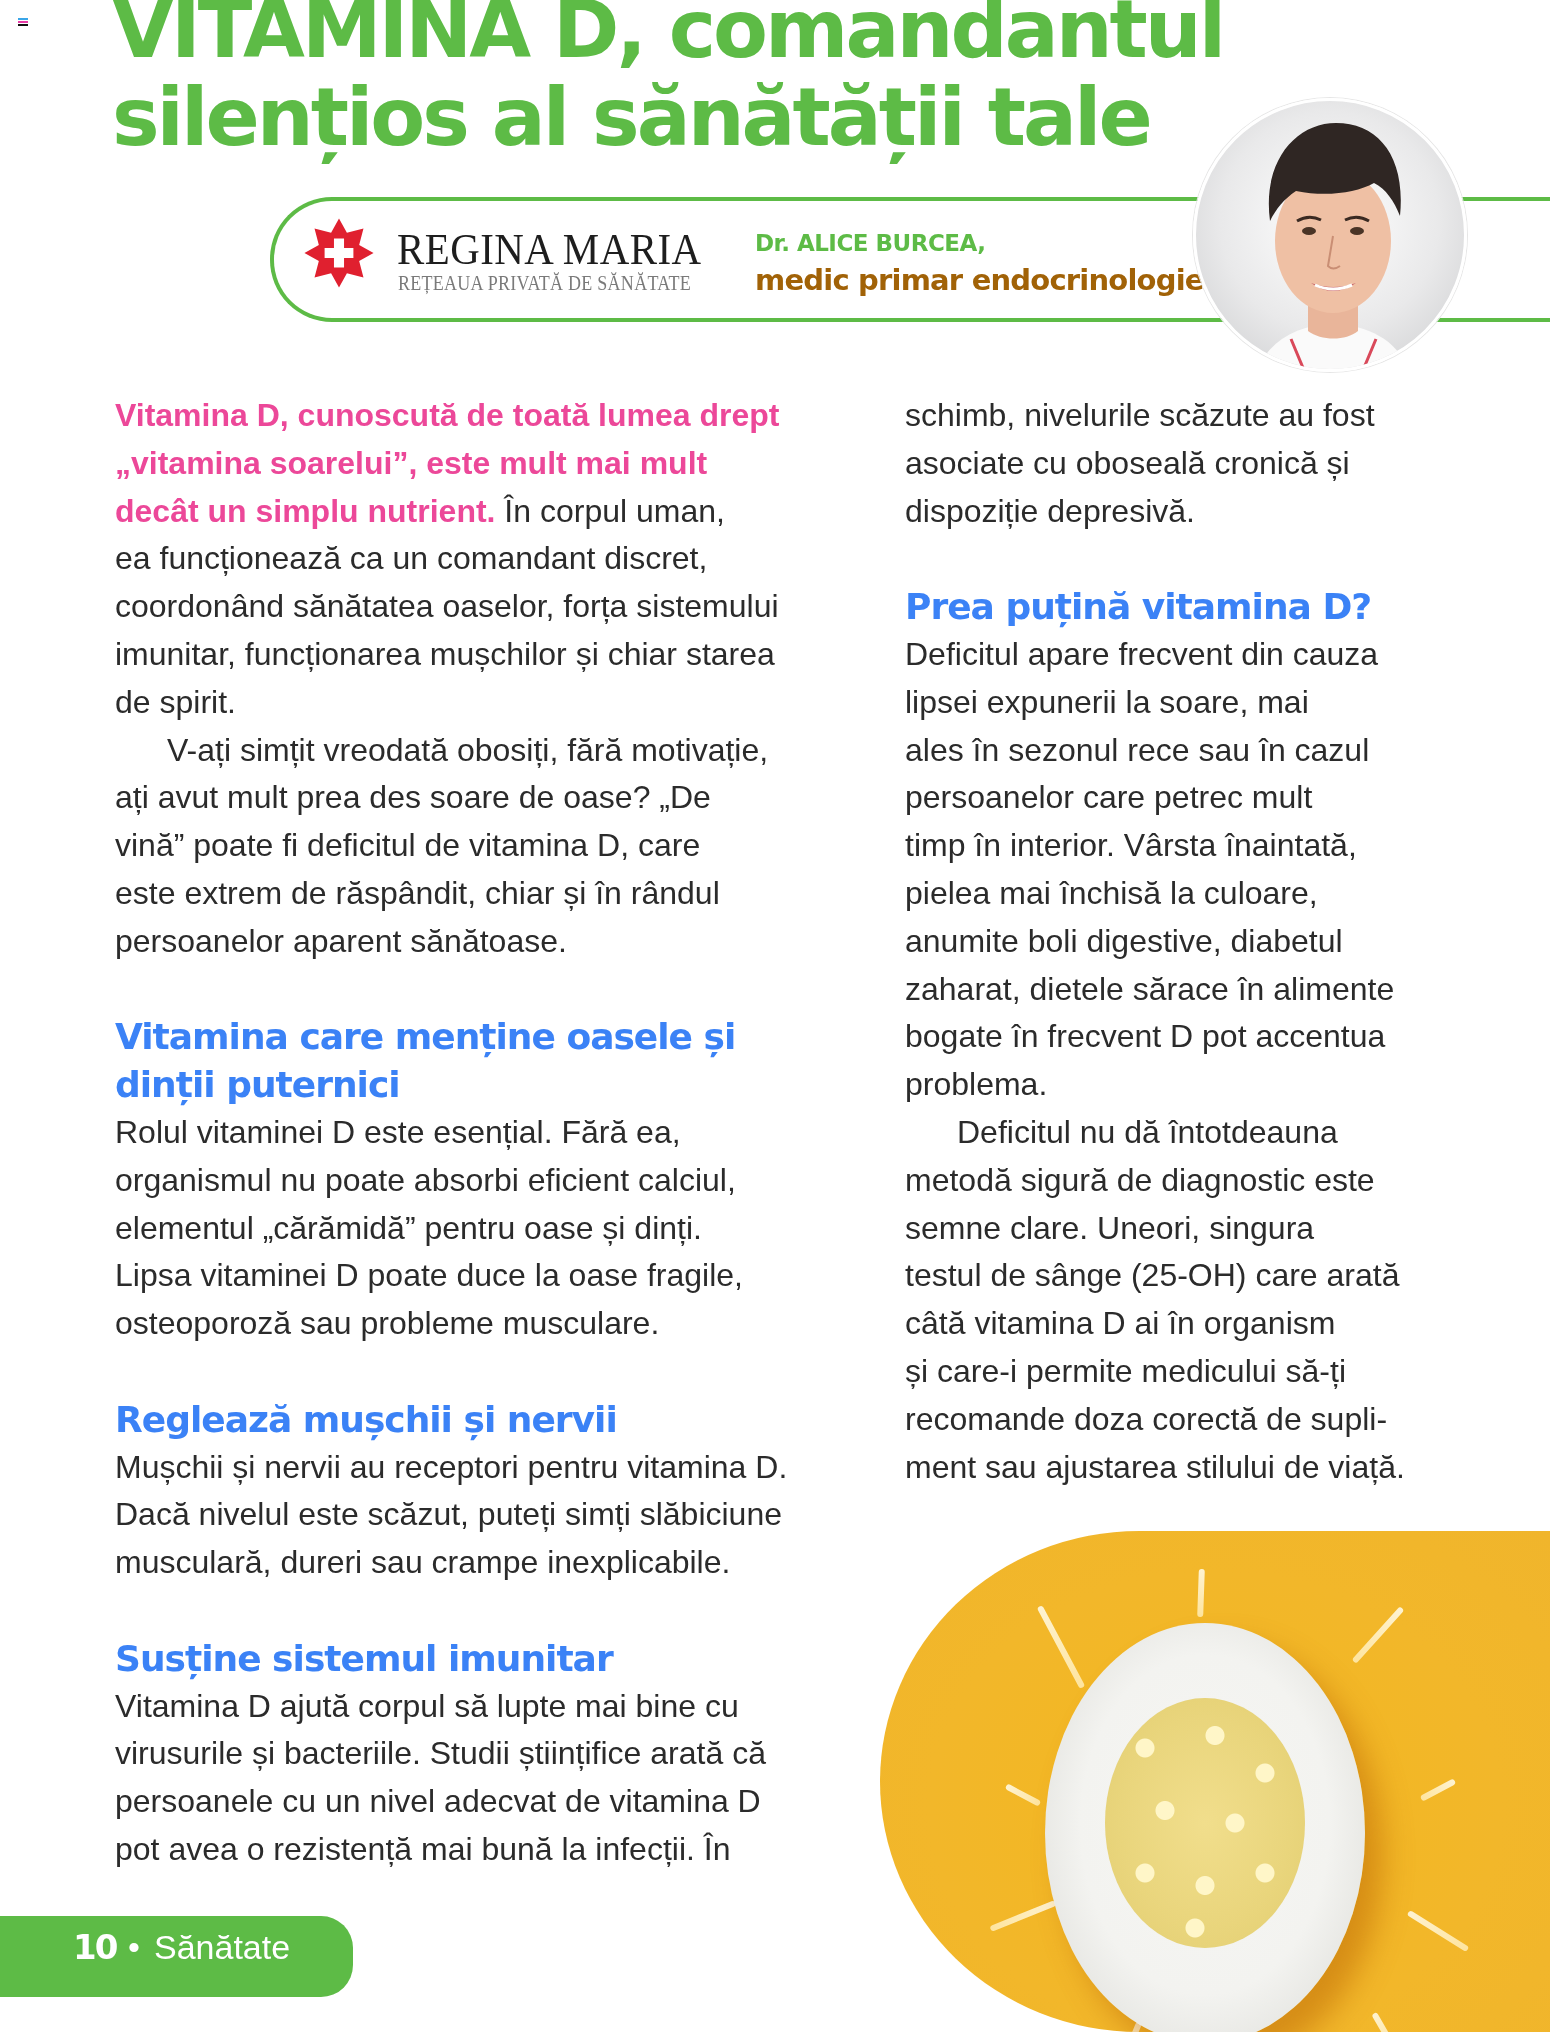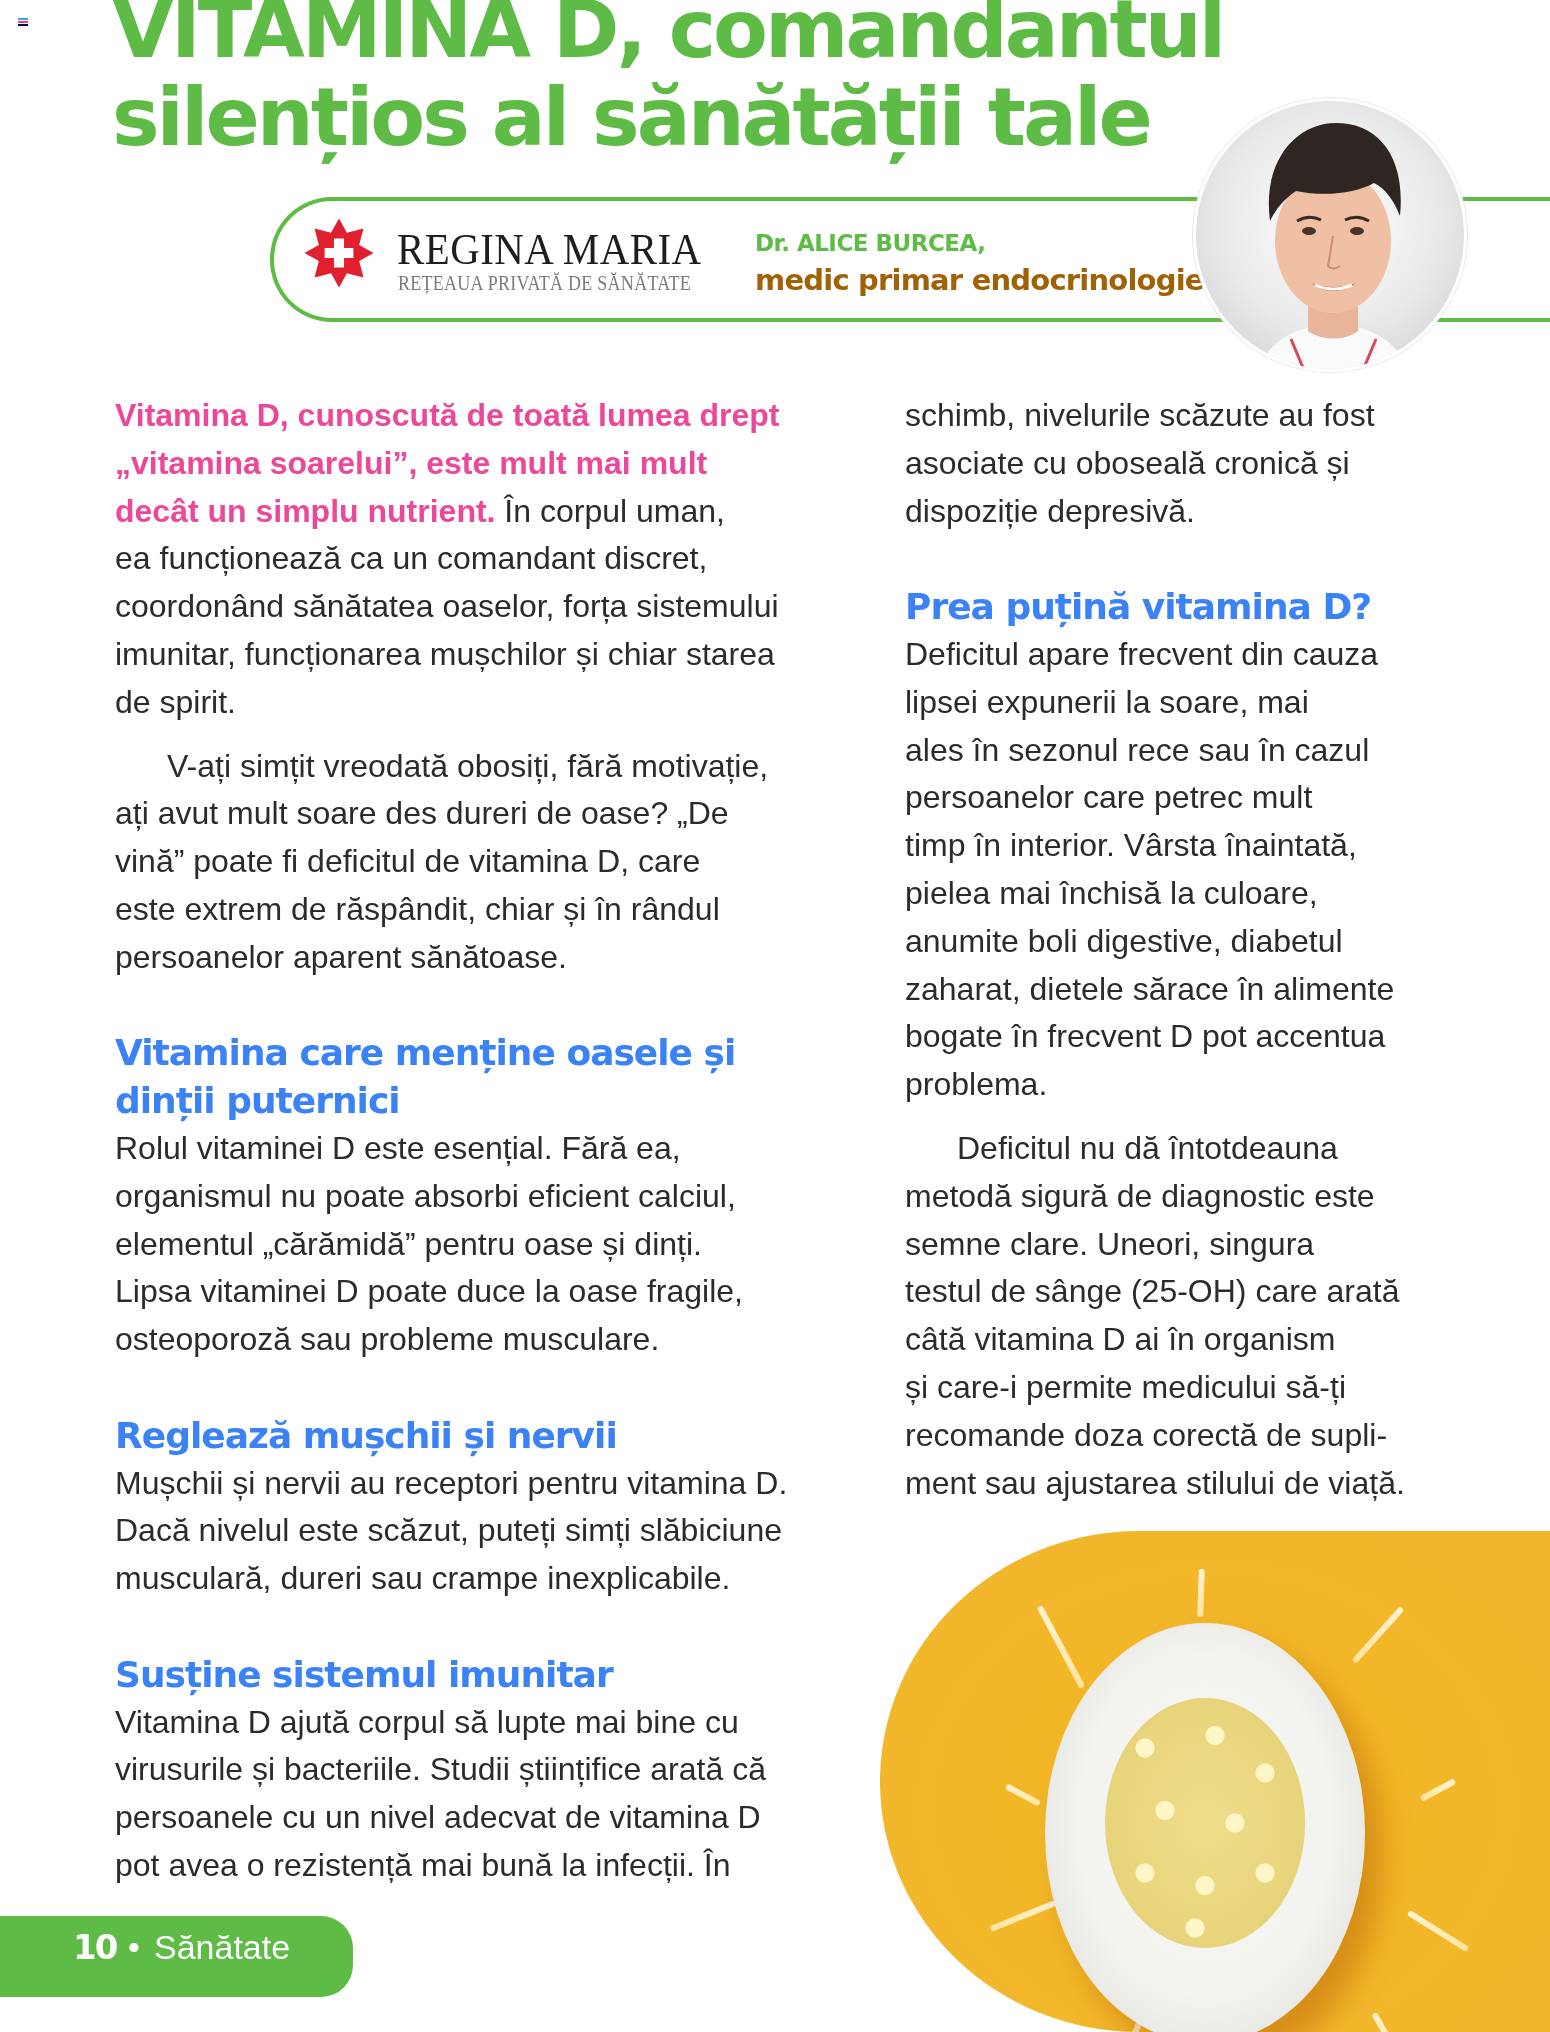--- a/index.html
+++ b/index.html
@@ -53,21 +53,21 @@
     box-shadow: 0 0 0 1px #e6e6e6;
   }
   .photo svg { position: absolute; left: 0; top: 0; }
 
   
   .col { position: absolute; top: 392px; font-size: 32px; line-height: 47.8px; color: #2b2b2b; }
   .col-left { left: 115px; width: 740px; }
   .col-right { left: 905px; width: 560px; }
   .col p { margin: 0; }
   .col .ln { display: block; white-space: nowrap; }
-  .col .indent { padding-left: 52px; margin-top: 16px; }
+  .col .indent { padding-left: 52px; }
   .col strong { font-weight: bold; color: #ec4899; }
   .col h2 {
     font-family: "DejaVu Sans", sans-serif; font-weight: bold;
     font-size: 36px; line-height: 47.8px; color: #3b82f6; letter-spacing: -1px; white-space: nowrap;
   }
   .gap { display: block; height: 47.8px; }
 
   
   .sun-photo {
     position: absolute; left: 880px; top: 1531px; width: 670px; height: 501px;
@@ -161,21 +161,21 @@
     <span class="ln"><strong>Vitamina D, cunoscută de toată lumea drept</strong></span>
     <span class="ln"><strong>„vitamina soarelui”, este mult mai mult</strong></span>
     <span class="ln"><strong>decât un simplu nutrient.</strong><span> În corpul uman,</span></span>
     <span class="ln">ea funcționează ca un comandant discret,</span>
     <span class="ln">coordonând sănătatea oaselor, forța sistemului</span>
     <span class="ln">imunitar, funcționarea mușchilor și chiar starea</span>
     <span class="ln">de spirit.</span>
   </p>
   <p>
     <span class="ln indent">V-ați simțit vreodată obosiți, fără motivație,</span>
-    <span class="ln">ați avut mult soare des dureri de oase? „De</span>
+    <span class="ln">ați avut mult prea des soare de oase? „De</span>
     <span class="ln">vină” poate fi deficitul de vitamina D, care</span>
     <span class="ln">este extrem de răspândit, chiar și în rândul</span>
     <span class="ln">persoanelor aparent sănătoase.</span>
   </p>
   <span class="gap"></span>
   <h2>
     <span class="ln">Vitamina care menține oasele și</span>
     <span class="ln">dinții puternici</span>
   </h2>
   <p>

